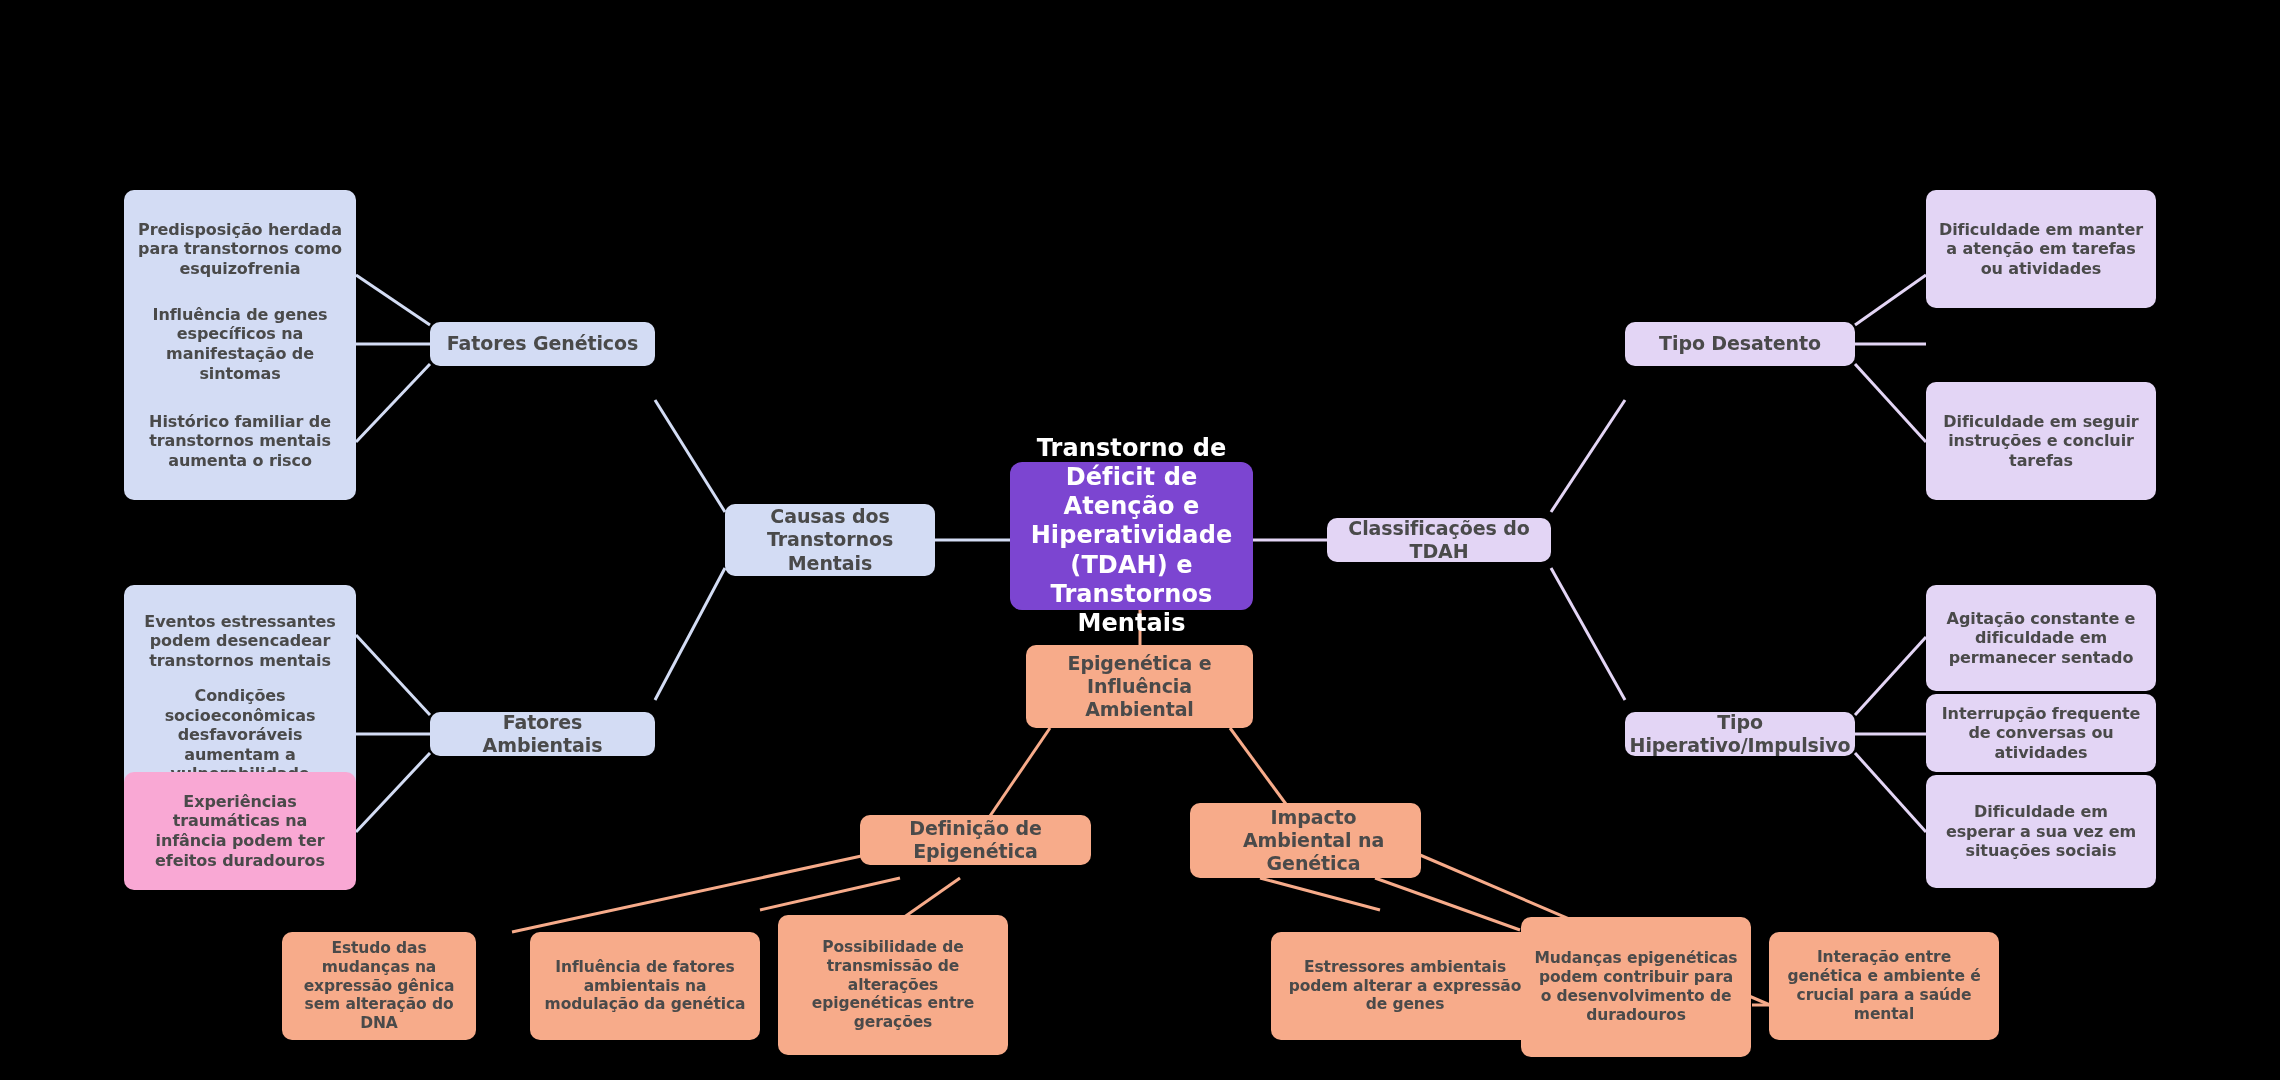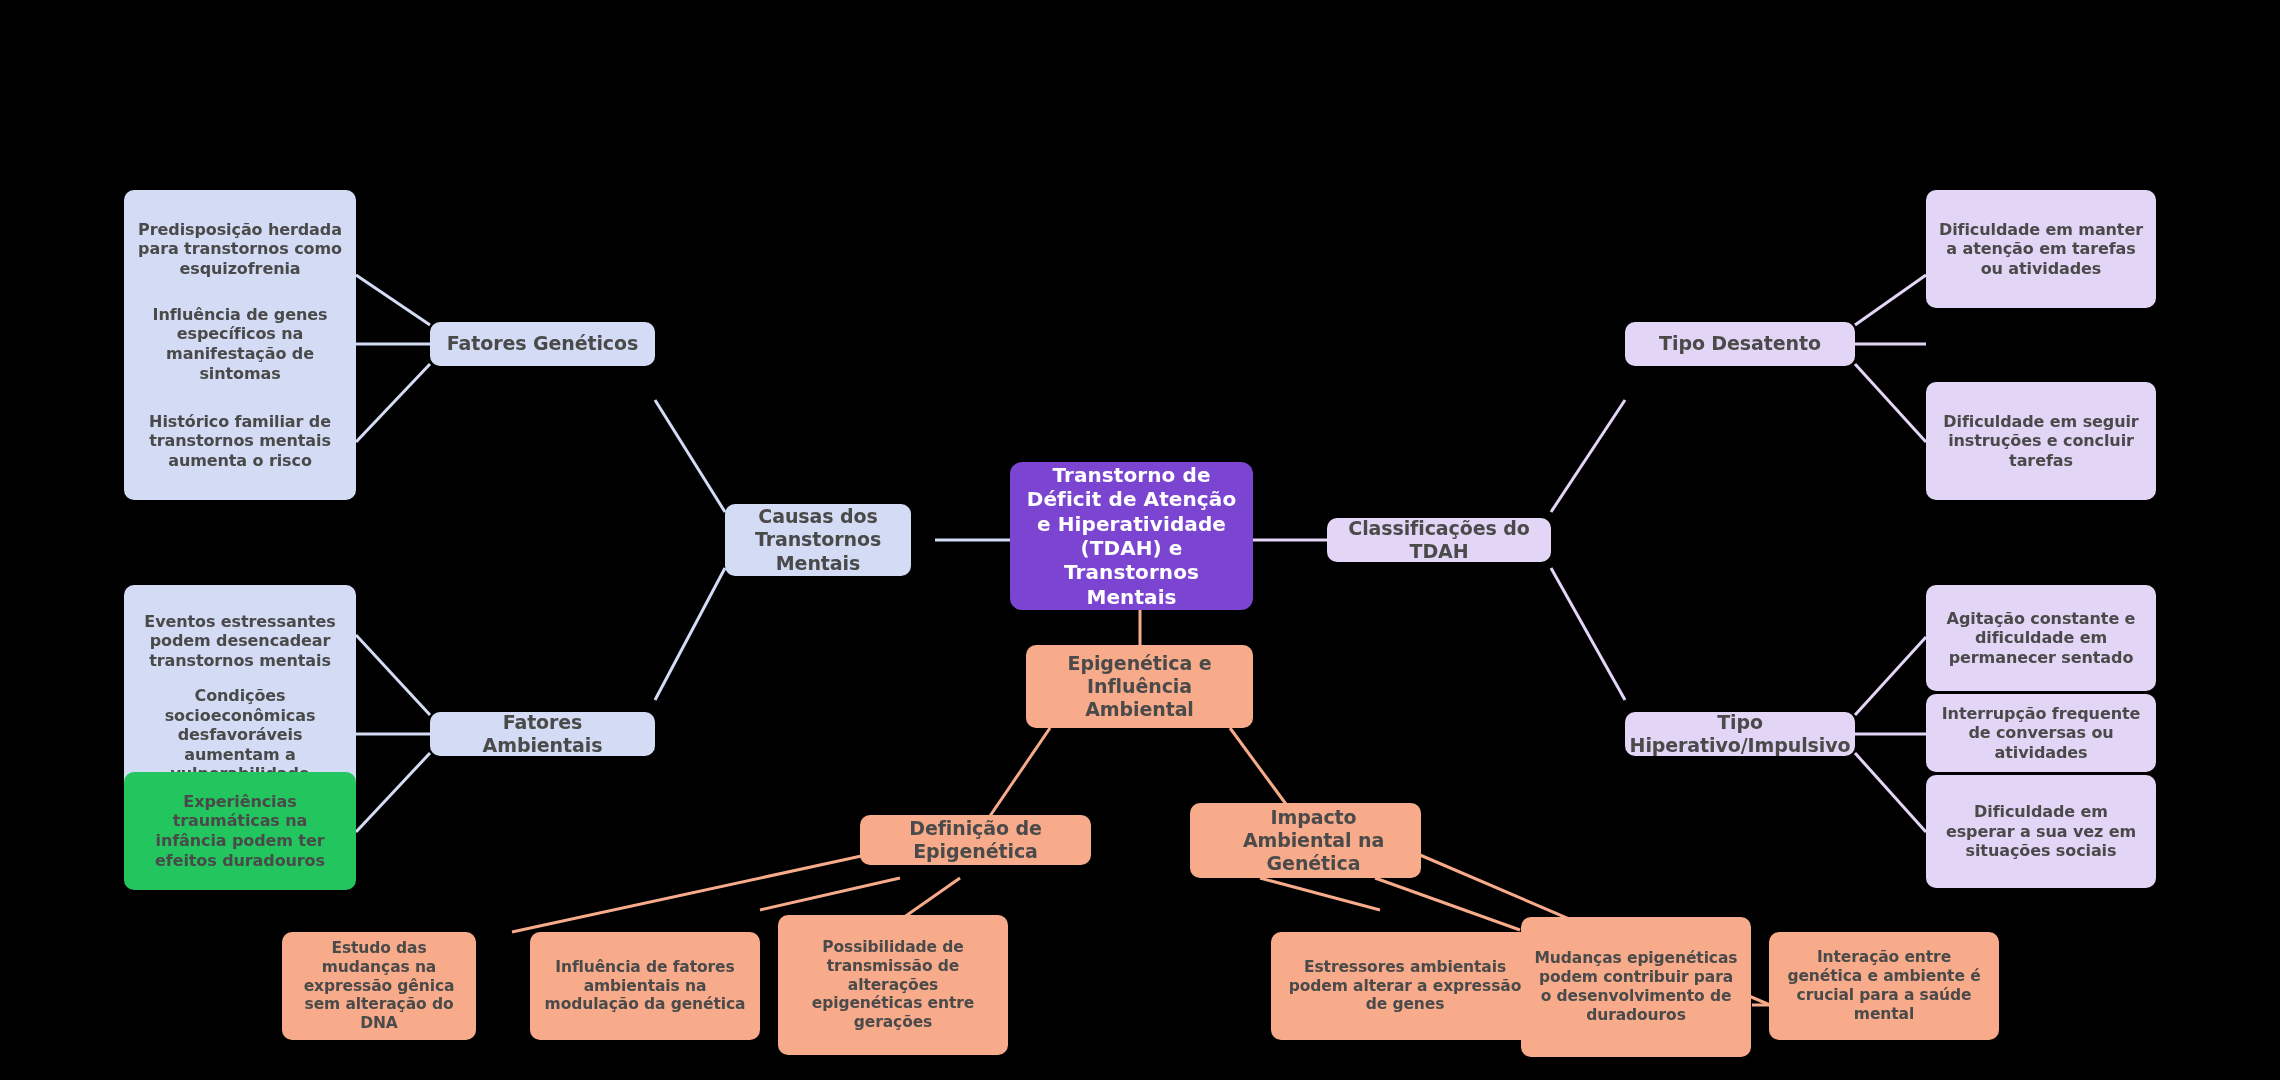--- a/index.html
+++ b/index.html
@@ -37,21 +37,21 @@
     padding: 8px 12px;
     color: #4a4a4a;
     font-weight: bold;
     line-height: 1.22;
     letter-spacing: -0.1px;
     z-index: 2;
   }
   .node.root {
     color: #ffffff;
     border-radius: 12px;
-    font-size: 20px;
+    font-size: 24px;
     letter-spacing: 0.1px;
   }
   .node.branch {
     font-size: 19px;
   }
   .node.leaf {
     font-size: 16px;
   }
   .node.leaf-sm {
     font-size: 15.5px;
@@ -101,33 +101,33 @@
     <path d="M 960 878 L 900 920" stroke="#f7ab8a" stroke-width="3" fill="none"></path>
 
     <path d="M 1260 878 L 1380 910" stroke="#f7ab8a" stroke-width="3" fill="none"></path>
     <path d="M 1375 878 L 1520 930" stroke="#f7ab8a" stroke-width="3" fill="none"></path>
     <path d="M 1420 855 L 1770 1005" stroke="#f7ab8a" stroke-width="3" fill="none"></path>
     <path d="M 1752 1005 L 1772 1005" stroke="#f7ab8a" stroke-width="3" fill="none"></path>
   </svg>
 
   <div class="node root" style="left:1010px; top:462px; width:243px; height:148px; background:#7c45d1;">Transtorno de Déficit de Atenção e Hiperatividade (TDAH) e Transtornos Mentais</div>
 
-  <div class="node branch" style="left:725px; top:504px; width:186px; height:72px; background:#d3dcf4;">Causas dos Transtornos Mentais</div>
+  <div class="node branch" style="left:725px; top:504px; width:210px; height:72px; background:#d3dcf4;">Causas dos Transtornos Mentais</div>
 
   <div class="node branch" style="left:430px; top:322px; width:225px; height:44px; background:#d3dcf4;">Fatores Genéticos</div>
 
   <div class="node branch" style="left:430px; top:712px; width:225px; height:44px; background:#d3dcf4;">Fatores Ambientais</div>
 
   <div class="node leaf" style="left:124px; top:190px; width:232px; height:118px; background:#d3dcf4;">Predisposição herdada para transtornos como esquizofrenia</div>
   <div class="node leaf" style="left:124px; top:287px; width:232px; height:114px; background:#d3dcf4;">Influência de genes específicos na manifestação de sintomas</div>
   <div class="node leaf" style="left:124px; top:382px; width:232px; height:118px; background:#d3dcf4;">Histórico familiar de transtornos mentais aumenta o risco</div>
 
   <div class="node leaf" style="left:124px; top:585px; width:232px; height:112px; background:#d3dcf4;">Eventos estressantes podem desencadear transtornos mentais</div>
   <div class="node leaf" style="left:124px; top:678px; width:232px; height:114px; background:#d3dcf4;">Condições socioeconômicas desfavoráveis aumentam a vulnerabilidade</div>
-  <div class="node leaf" style="left:124px; top:772px; width:232px; height:118px; background:#22c55e;">Experiências traumáticas na infância podem ter efeitos duradouros</div>
+  <div class="node leaf" style="left:124px; top:772px; width:232px; height:118px; background:#f9a8d4;">Experiências traumáticas na infância podem ter efeitos duradouros</div>
 
   <div class="node branch" style="left:1327px; top:518px; width:224px; height:44px; background:#e3d5f5;">Classificações do TDAH</div>
 
   <div class="node branch" style="left:1625px; top:322px; width:230px; height:44px; background:#e3d5f5;">Tipo Desatento</div>
 
   <div class="node branch" style="left:1625px; top:712px; width:230px; height:44px; background:#e3d5f5;">Tipo Hiperativo/Impulsivo</div>
 
   <div class="node leaf" style="left:1926px; top:190px; width:230px; height:118px; background:#e3d5f5;">Dificuldade em manter a atenção em tarefas ou atividades</div>
   <div class="node leaf" style="left:1926px; top:382px; width:230px; height:118px; background:#e3d5f5;">Dificuldade em seguir instruções e concluir tarefas</div>
 

